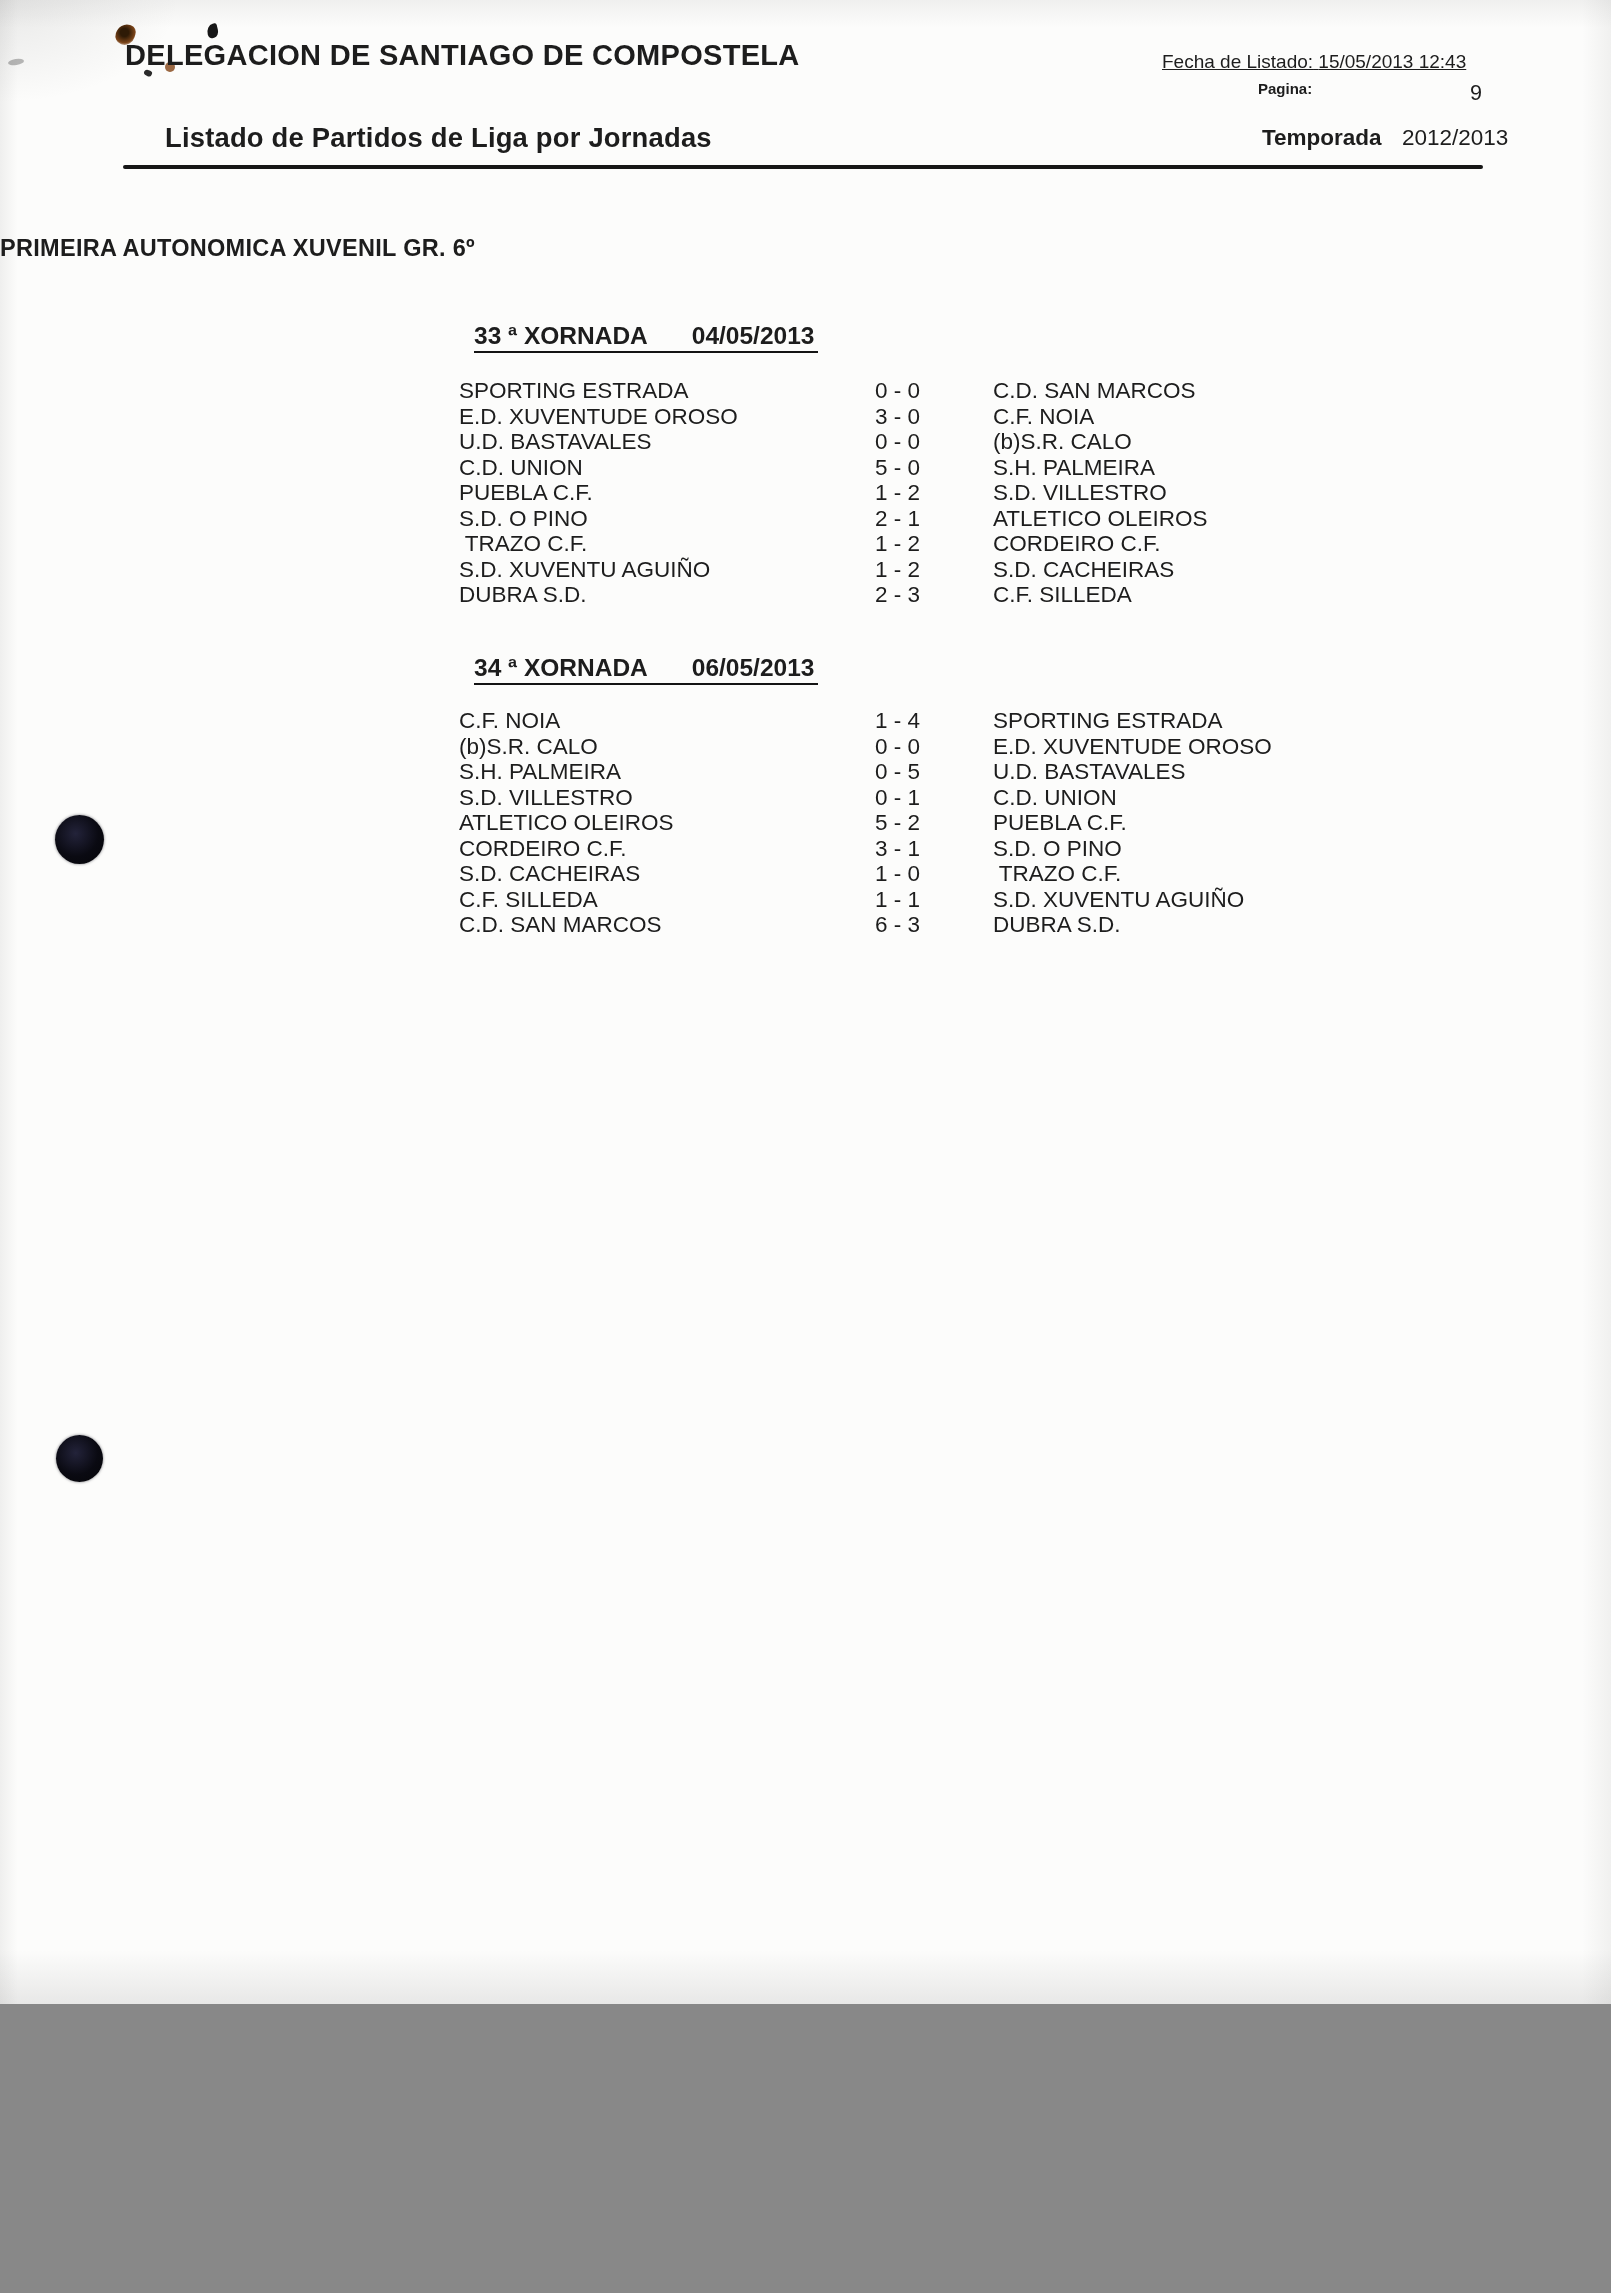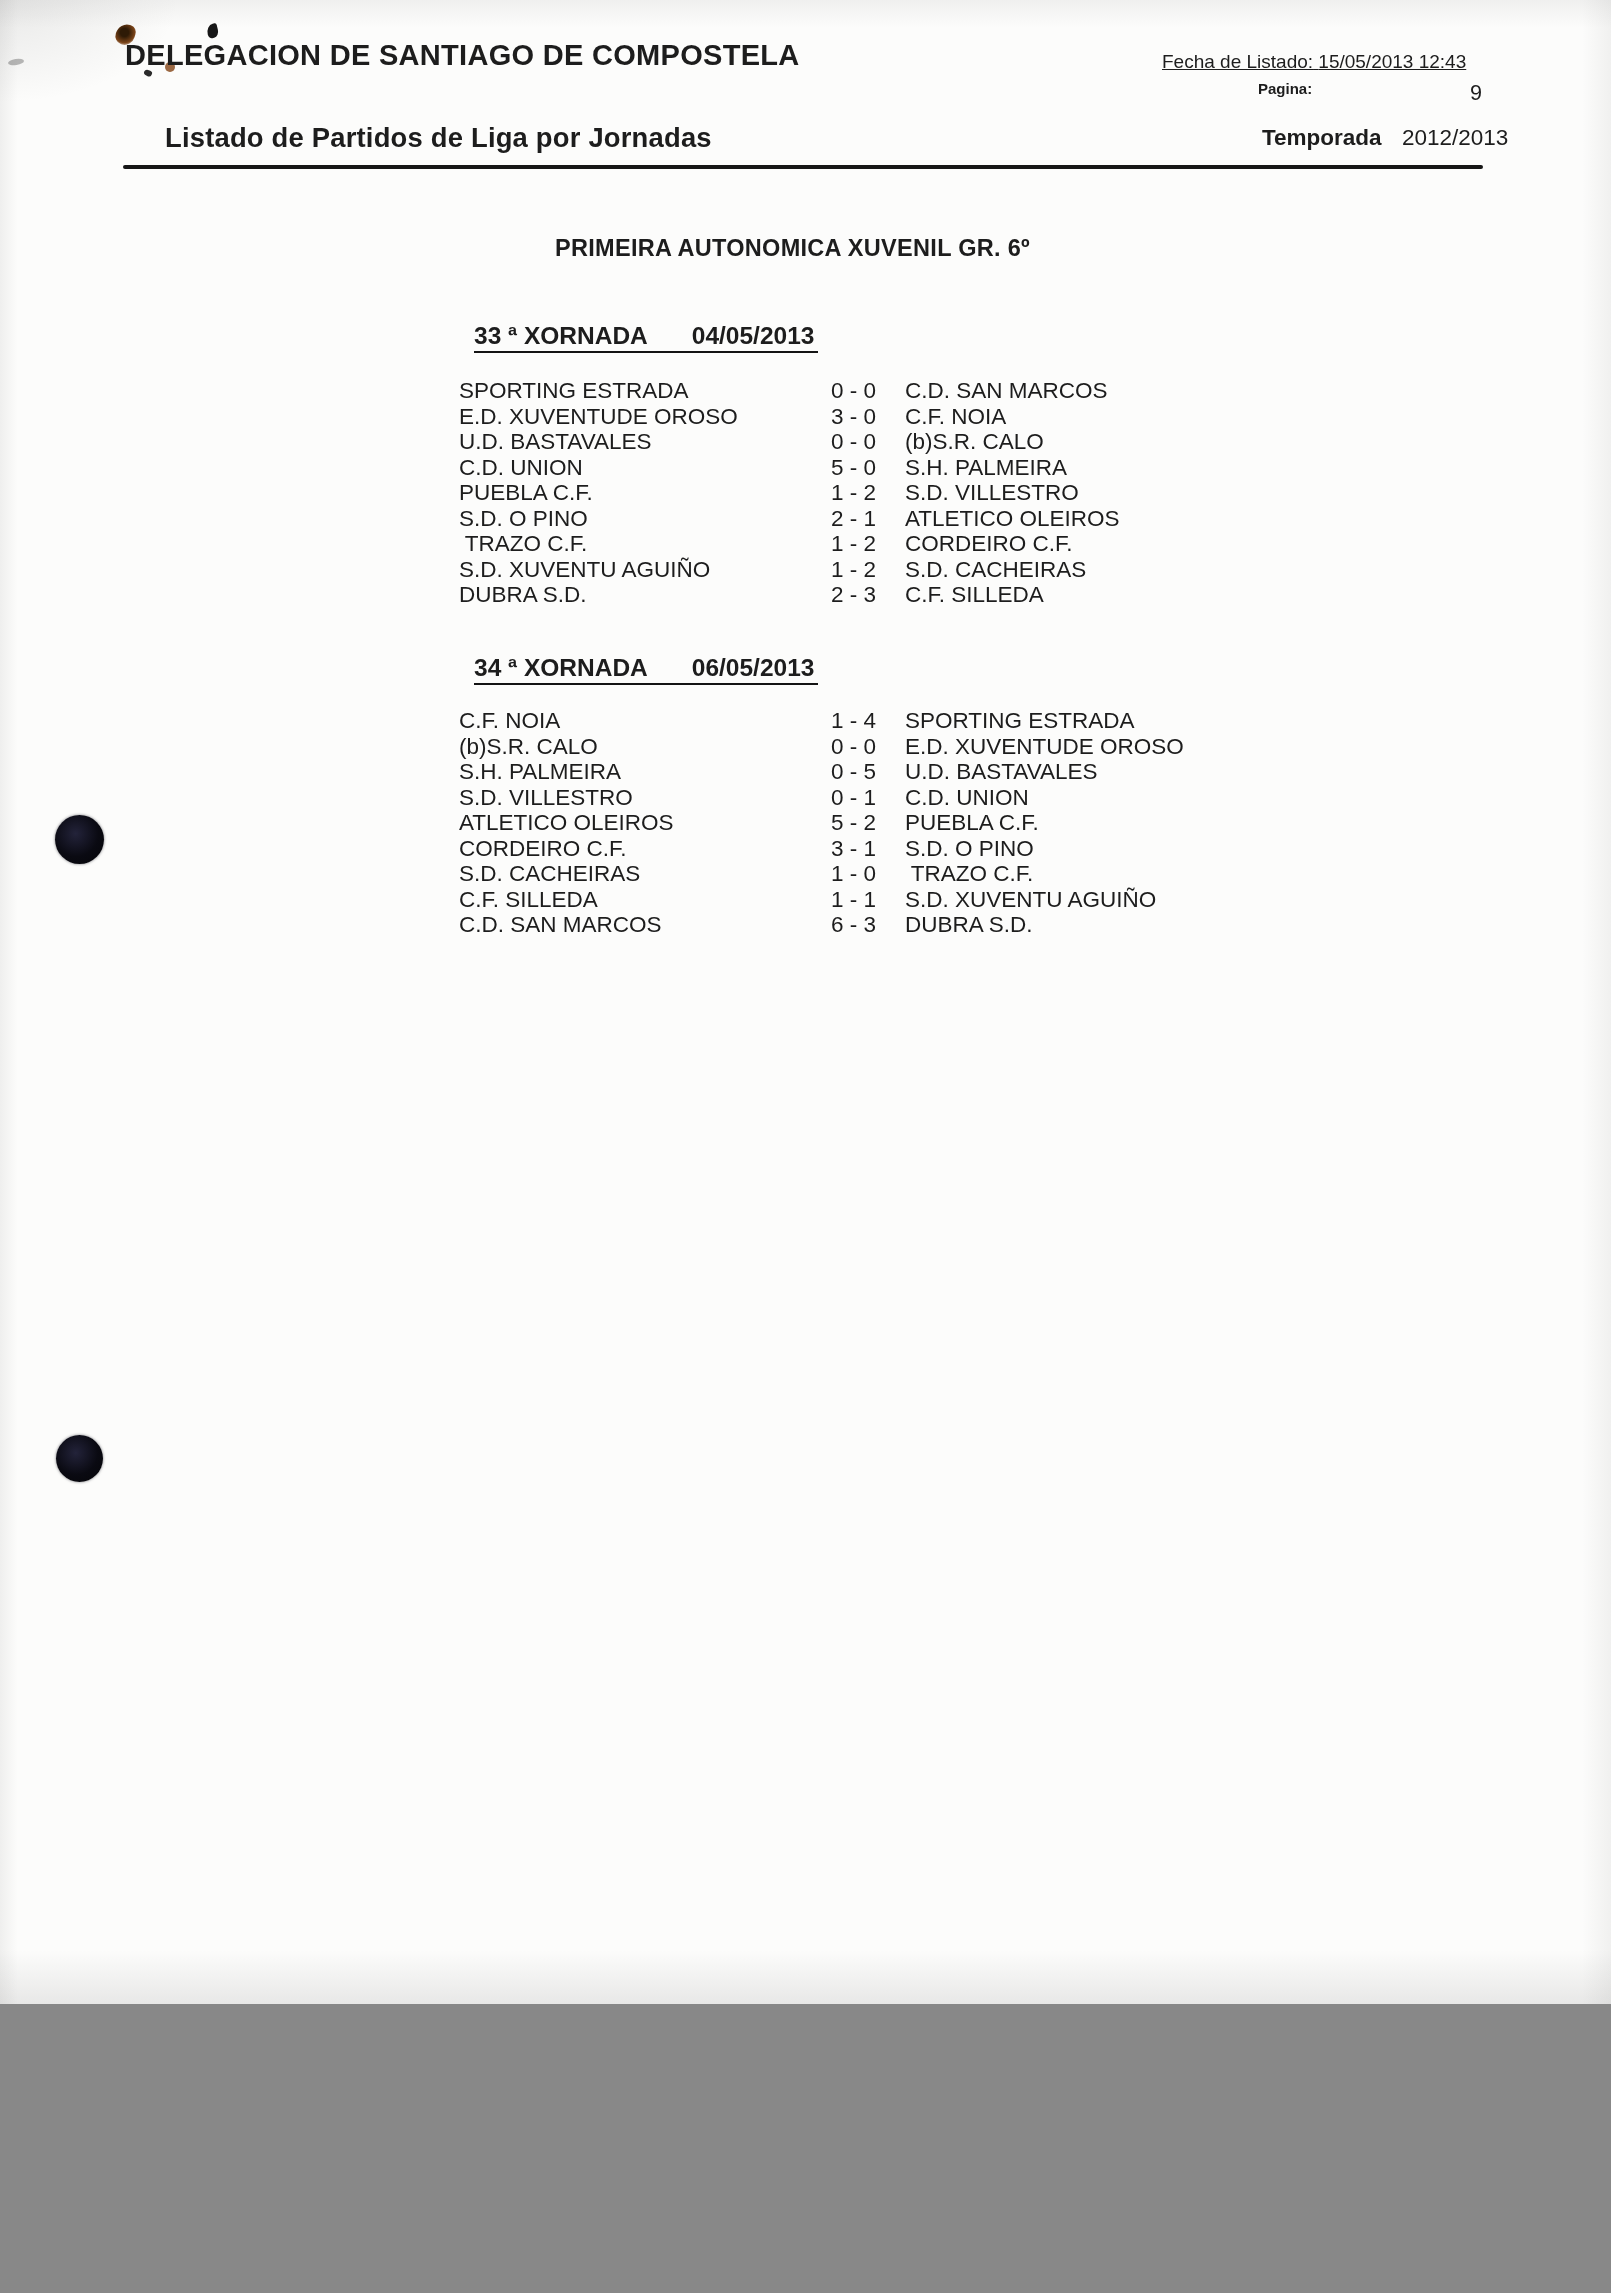--- a/index.html
+++ b/index.html
@@ -22,21 +22,21 @@
 
   .org-title{left:125px;top:39px;font-size:29px;font-weight:bold;letter-spacing:0.3px;}
   .fecha{left:1162px;top:51px;font-size:19px;text-decoration:underline;}
   .pagina-label{left:1258px;top:80px;font-size:15px;font-weight:bold;text-align:center;}
   .pagina-value{left:1470px;top:80px;font-size:21.6px;}
   .report-title{left:165px;top:122px;font-size:27.4px;font-weight:bold;letter-spacing:0.2px;}
   .temporada-label{left:1262px;top:125px;font-size:22.5px;font-weight:bold;}
   .temporada-value{left:1402px;top:125px;font-size:22.5px;}
   .header-rule{left:123px;top:165px;width:1360px;height:3.9px;background:#161616;border-radius:2px;}
 
-  .competition-title{left:0;top:235px;width:1545px;text-align:center;font-size:23.5px;font-weight:bold;letter-spacing:0.3px;padding-left:20px;}
+  .competition-title{left:0;top:235px;width:1545px;font-size:23.5px;font-weight:bold;letter-spacing:0.3px;}
 
   .jornada-header{
     left:459px;
     font-size:24.5px;font-weight:bold;
     line-height:25.5px;
     border-bottom:2.9px solid #141414;
     padding:0 3.9px 2.9px 0;
     display:flex;
     margin-left:15px;
   }
@@ -46,20 +46,21 @@
 
   .matches{left:459px;position:absolute;}
   .m-33{top:378px;}
   .m-34{top:708px;}
   .match-row{
     display:grid;
     grid-template-columns:372px 74px auto;
     line-height:25.5px;
     font-size:22.5px;
     white-space:pre;
+    gap:44px;
   }
 
   
   .hole{
     position:absolute;border-radius:50%;
     background:radial-gradient(circle at 42% 38%, #23233a 0%, #0a0a12 55%, #050508 100%);
     box-shadow:0 0 2.9px rgba(10,10,20,0.55);
   }
   .hole-1{left:55px;top:815px;width:49px;height:49px;}
   .hole-2{left:56px;top:1435px;width:47px;height:47px;}

